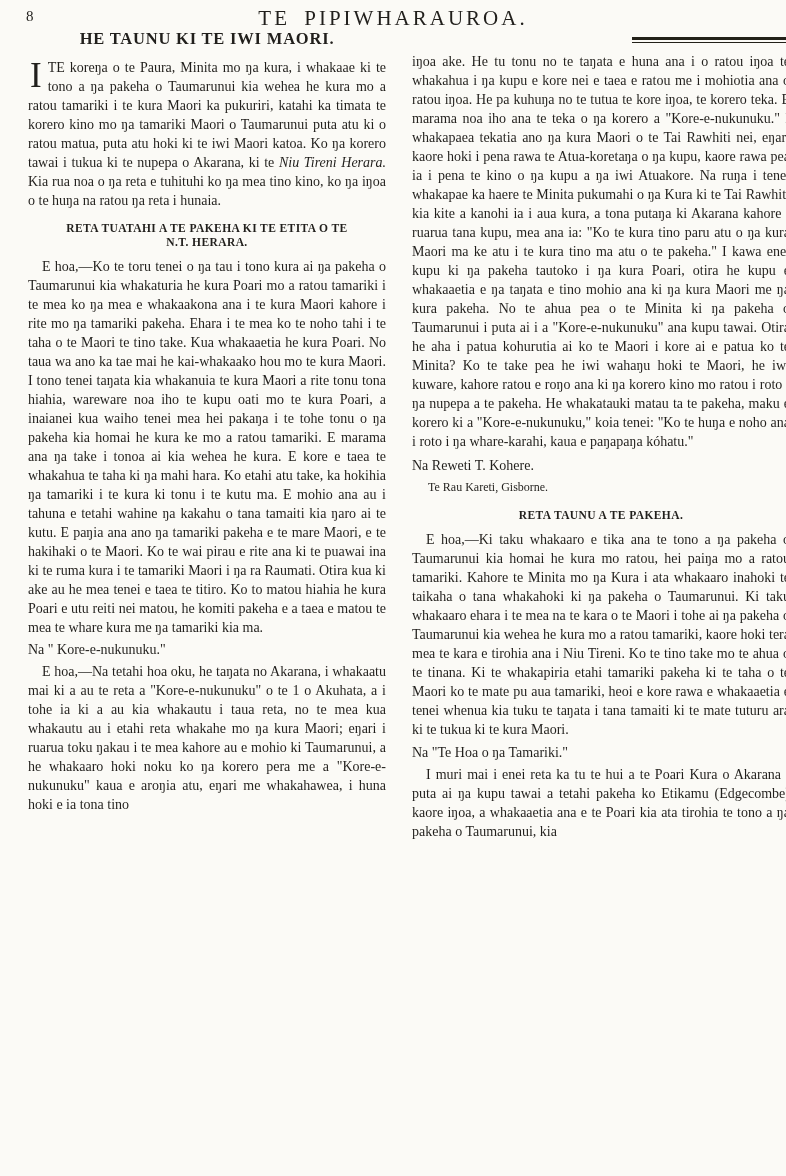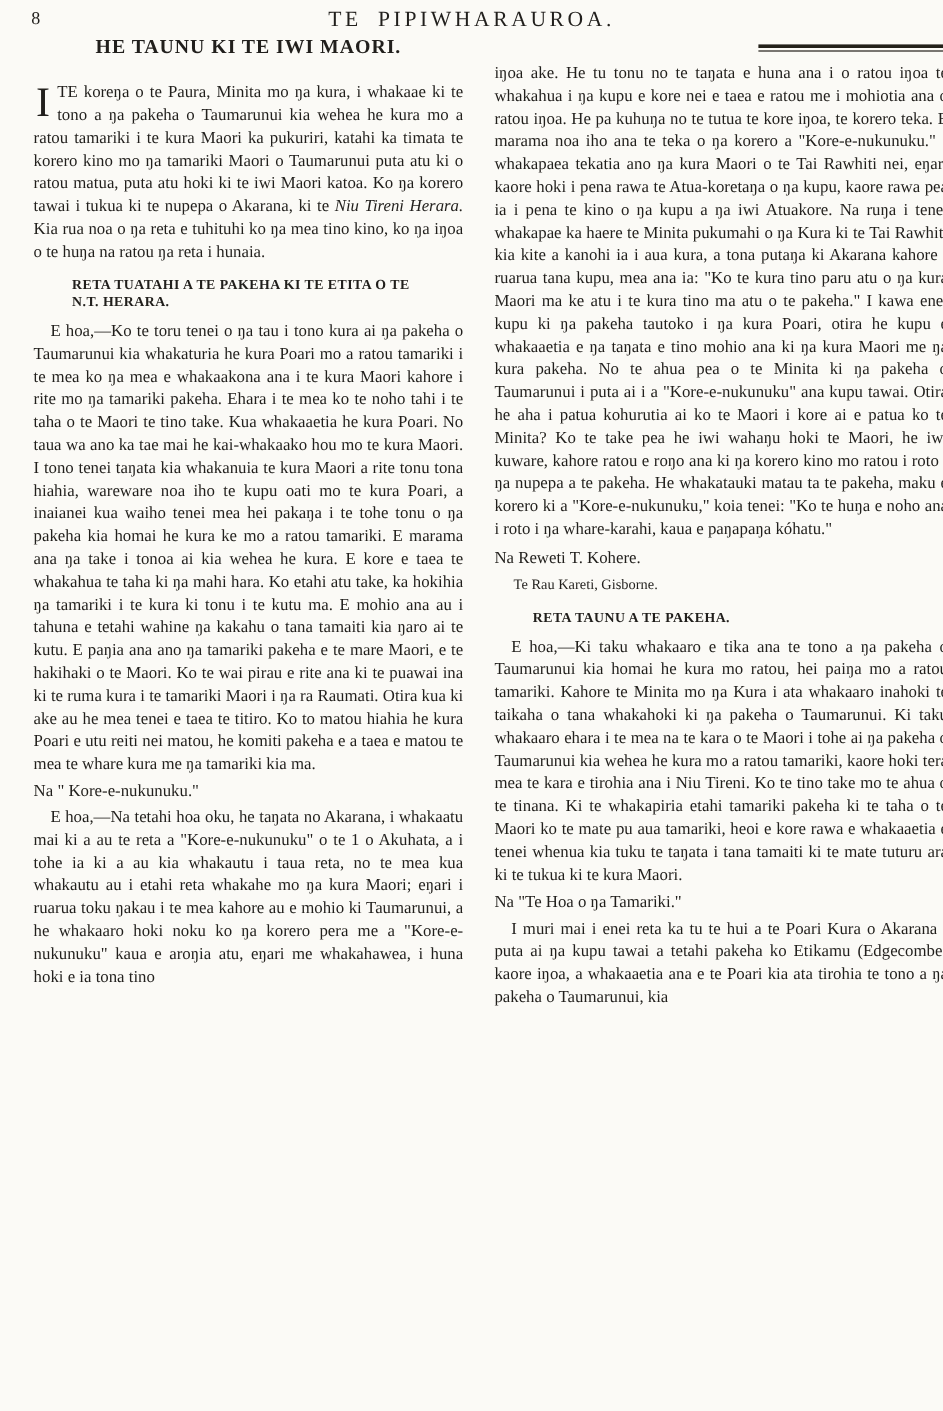--- a/index.html
+++ b/index.html
@@ -18,60 +18,60 @@
     top: 8px;
     left: 26px;
     font-size: 15px;
   }
   .masthead {
     position: absolute;
     top: 6px;
     left: 0;
     right: 0;
     text-align: center;
-    font-size: 18px;
+    font-size: 21px;
     font-weight: 400;
     letter-spacing: 3px;
     word-spacing: 6px;
   }
   .columns {
     position: absolute;
     top: 26px;
     left: 28px;
     display: flex;
     gap: 14px;
   }
   .col-left  { width: 358px; }
   .col-right { width: 378px; margin-left: 12px; }
 
   .article-title {
     text-align: center;
     font-size: 16.5px;
     font-weight: bold;
     letter-spacing: 0.8px;
-    margin: 3px 0 19px 0;
+    margin: 3px 0 9px 0;
   }
   .body {
     font-size: 14px;
     line-height: 19px;
     text-align: justify;
     text-indent: 14px;
   }
   .noindent { text-indent: 0; }
   .para-intro { text-indent: 0; }
   .dropcap {
     float: left;
     font-size: 35px;
     line-height: 31px;
     padding: 2px 6px 0 2px;
   }
   .italic { font-style: italic; }
 
   .subhead {
-    text-align: left;
+    text-align: center;
     font-size: 11.5px;
     font-weight: bold;
     letter-spacing: 0.4px;
     line-height: 14px;
     margin: 11px 32px 8px 32px;
   }
   .sig {
     font-size: 14px;
     line-height: 19px;
     margin: 3px 0 3px 0;

